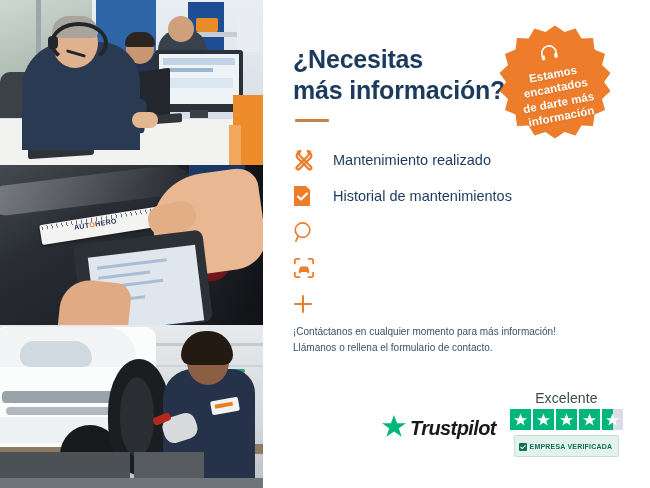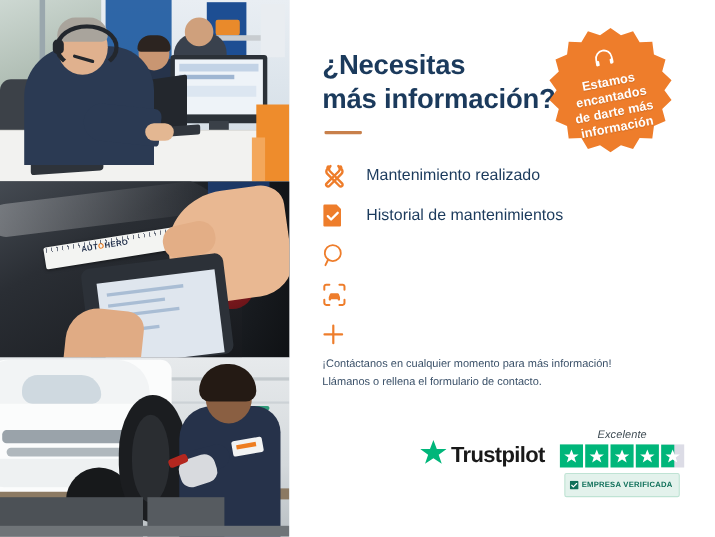--- a/index.html
+++ b/index.html
@@ -140,24 +140,24 @@
     transform:rotate(-11deg);
   }
   .badge-head{margin-bottom:2px;}
   .badge-line{
     color:#fff;font-weight:bold;font-size:11.5px;line-height:1.22;
     text-align:center;letter-spacing:.1px;text-shadow:0 1px 1px rgba(0,0,0,.12);
   }
 
   
   .tp{position:absolute;left:382px;top:390px;display:flex;align-items:flex-start;}
-  .tp-logo{display:flex;align-items:center;margin-top:10px;}
+  .tp-logo{display:flex;align-items:center;margin-top:25px;font-style:italic;}
   .tp-name{font-size:20px;font-weight:bold;color:#191919;letter-spacing:-.6px;margin-left:4px;}
   .tp-right{margin-left:14px;display:flex;flex-direction:column;align-items:center;}
-  .tp-exc{font-size:10px;color:#3d4a52;margin-bottom:3px;letter-spacing:.1px;font-style:italic;}
+  .tp-exc{font-size:14px;color:#3d4a52;margin-bottom:3px;letter-spacing:.1px;}
   .stars{display:flex;gap:2px;}
   .star{width:21px;height:21px;background:#00b67a;display:flex;align-items:center;justify-content:center;position:relative;overflow:hidden;}
   .star.half{background:#dcdce6;}
   .star.half .fill{position:absolute;left:0;top:0;bottom:0;width:55%;background:#00b67a;}
   .star svg{position:relative;z-index:2;}
   .verified{margin-top:5px;display:flex;align-items:center;gap:3px;
     background:#e3f2ec;border:1px solid #bfe3d4;border-radius:2px;padding:1px 6px 1px 4px;}
   .verified .vlabel{font-size:7px;font-weight:bold;color:#10705a;letter-spacing:.2px;}
 </style>
 </head>

